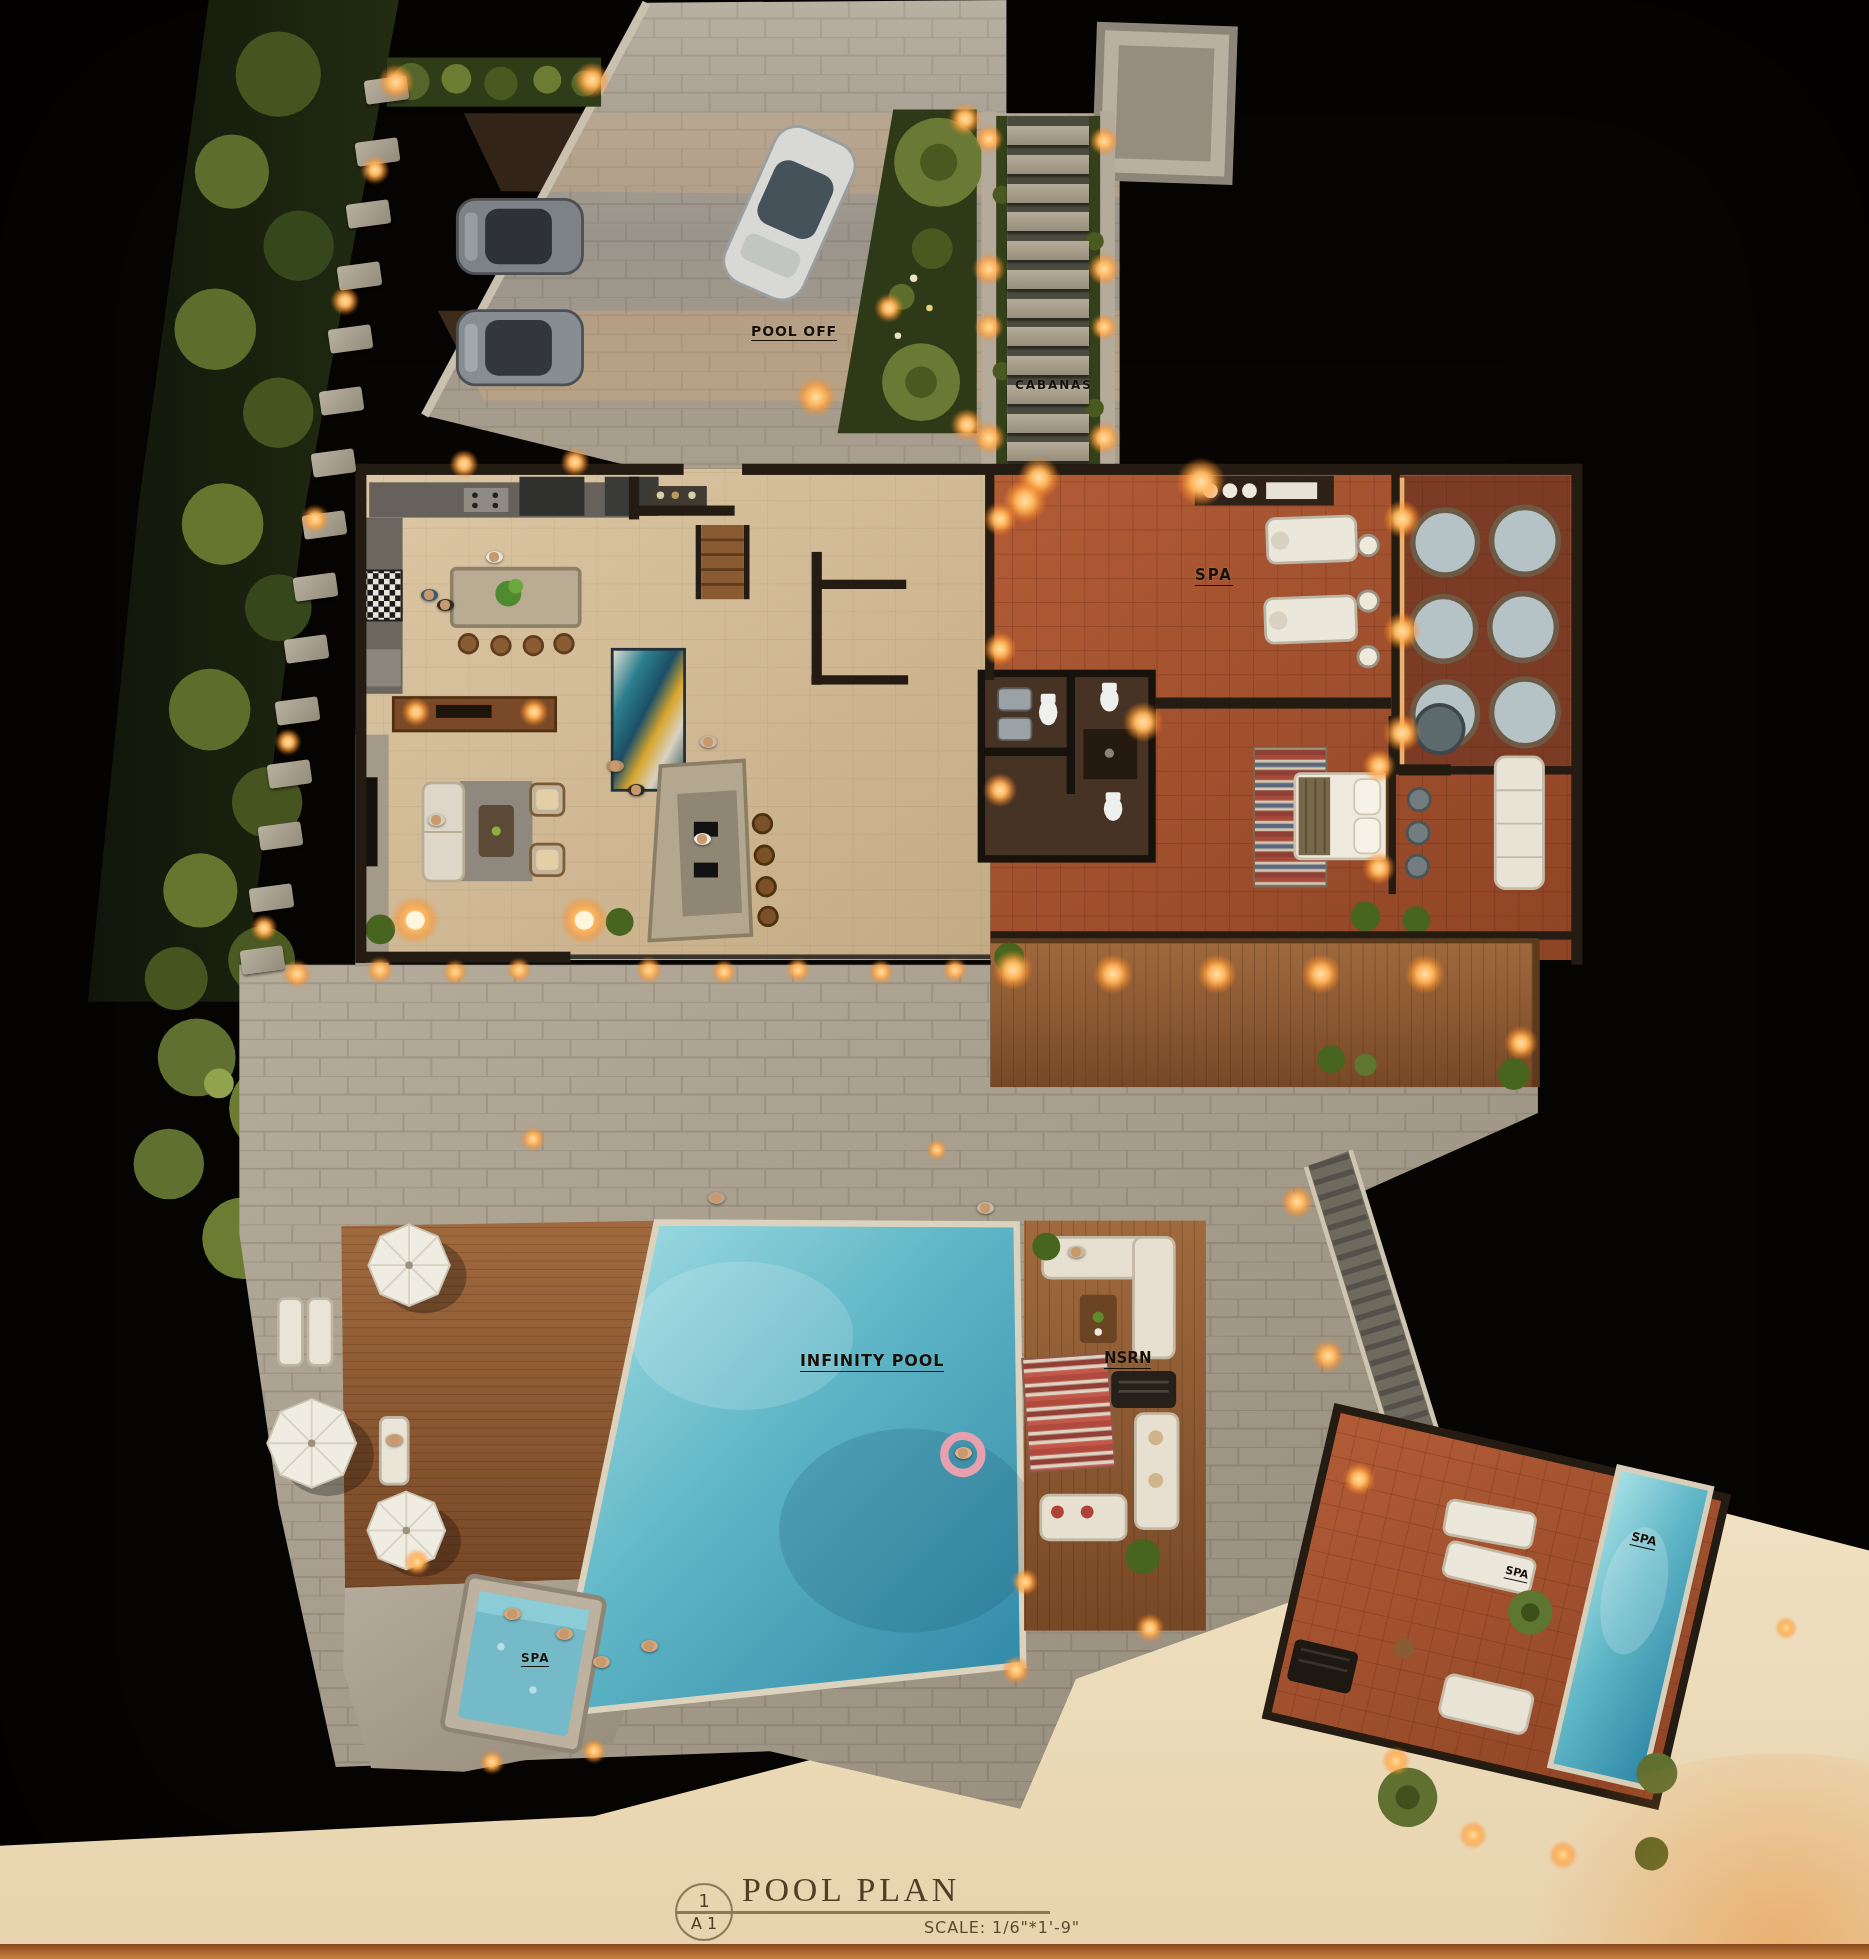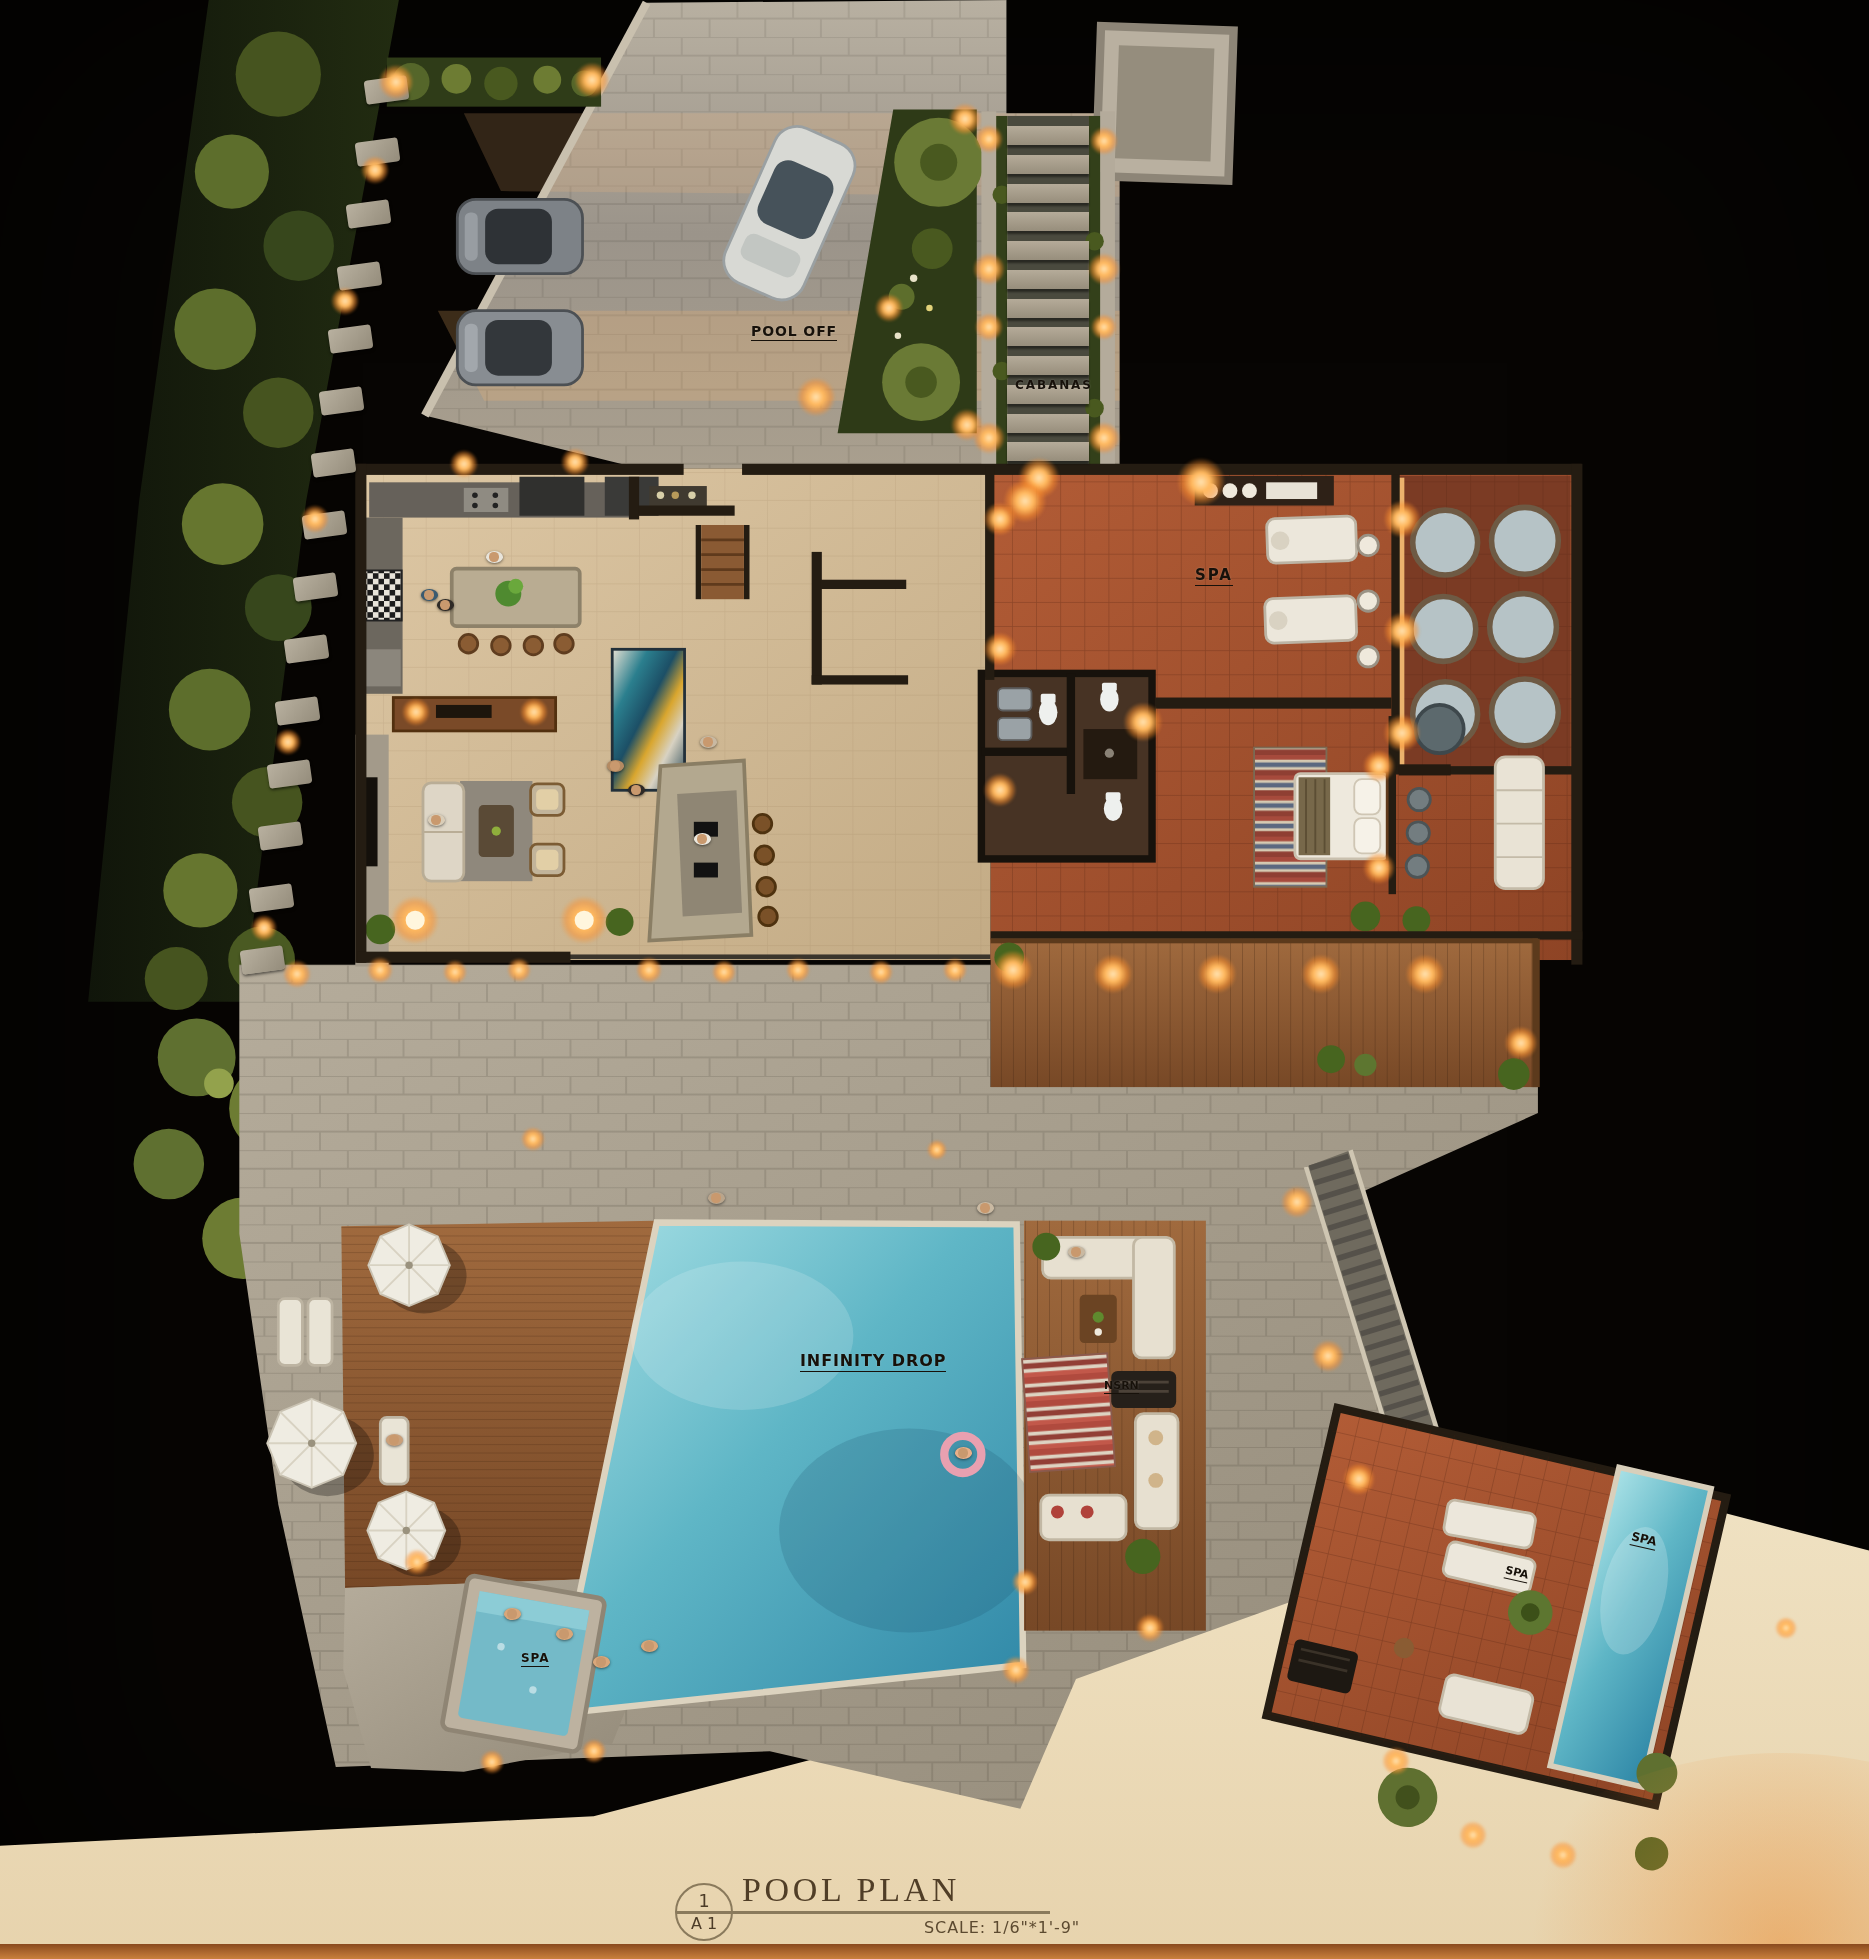--- a/index.html
+++ b/index.html
@@ -658,23 +658,23 @@
         <span class="head"></span>
       </div>
     </div>
 
 <div class="warm-corner" style="left:1484px;top:1753px;width:594px;height:390px"></div>
 <div class="bottom-band"></div>
 
 <div class="label underline" style="left:751px;top:323px;font-size:14px;letter-spacing:0.9px">POOL OFF</div>
 <div class="label" style="left:1015px;top:378px;font-size:12px;letter-spacing:1.9px">CABANAS</div>
 <div class="label underline" style="left:1195px;top:566px;font-size:15px;letter-spacing:1.9px">SPA</div>
-<div class="label underline" style="left:800px;top:1351px;font-size:16px;letter-spacing:0.9px">INFINITY DROP</div>
+<div class="label underline" style="left:800px;top:1351px;font-size:16px;letter-spacing:0.9px">INFINITY POOL</div>
 <div class="label underline" style="left:521px;top:1651px;font-size:12px;letter-spacing:0.9px">SPA</div>
-<div class="label underline" style="left:1104px;top:1379px;font-size:11px">NSRN</div>
+<div class="label underline" style="left:1104px;top:1349px;font-size:15px">NSRN</div>
 <div class="label underline" style="left:1505px;top:1566px;font-size:11px;transform:rotate(13deg)">SPA</div>
 <div class="label underline" style="left:1631px;top:1532px;font-size:12px;transform:rotate(13deg)">SPA</div>
 
 <div class="titleblock">
   <div class="tb-divline"></div>
   <div class="tb-circle">
     <div class="num">1</div>
     <div class="sheet">A 1</div>
   </div>
   <div class="tb-title">POOL PLAN</div>

